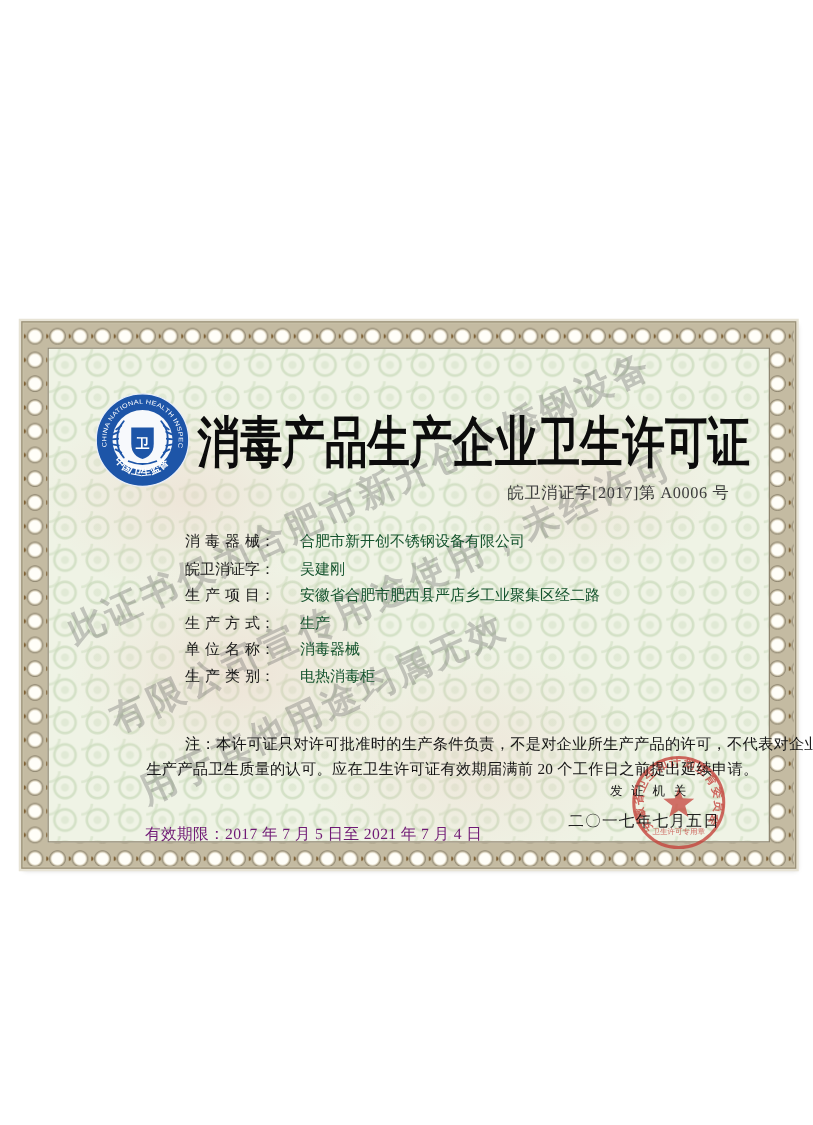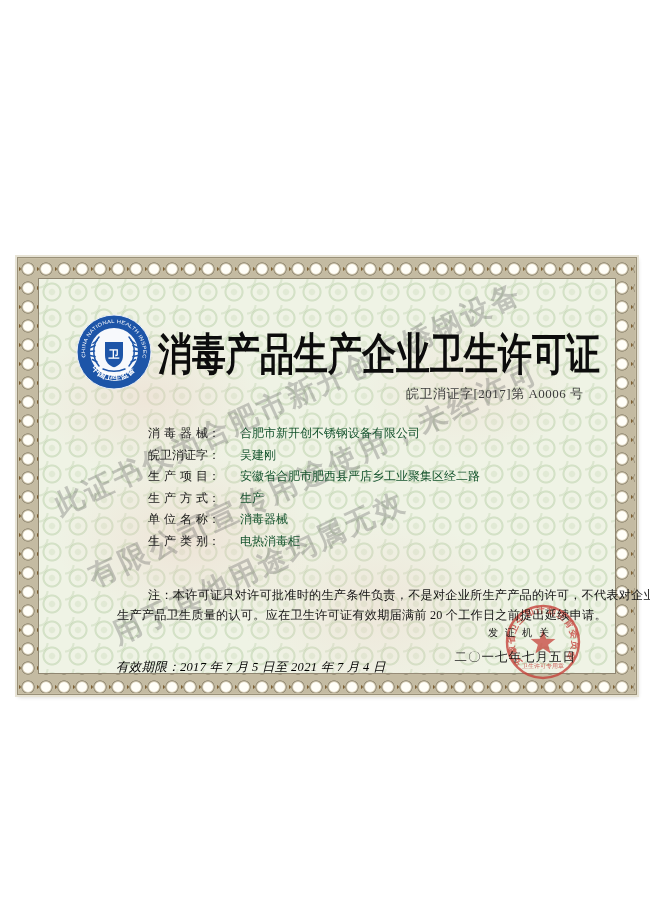--- a/index.html
+++ b/index.html
@@ -85,22 +85,22 @@
 
   .issuer{
     position:absolute;left:448px;top:368px;width:112px;text-align:center;
     font-size:10px;letter-spacing:7px;color:#1a1a1a;white-space:nowrap;
   }
   .issuedate{
     position:absolute;left:430px;top:391px;width:128px;text-align:right;
     font-size:12.5px;letter-spacing:1px;color:#222;white-space:nowrap;z-index:3;
   }
   .validity{
-    position:absolute;left:98px;top:401px;font-size:12.5px;color:#000000;
-    white-space:nowrap;letter-spacing:.3px;font-style:italic;
+    position:absolute;left:98px;top:401px;font-size:12.5px;color:#701a75;
+    white-space:nowrap;letter-spacing:.3px;
   }
 
   .seal{
     position:absolute;left:486px;top:345px;width:78px;height:78px;z-index:6;
     opacity:.88;mix-blend-mode:multiply;
   }
 </style>
 </head>
 <body>
 

